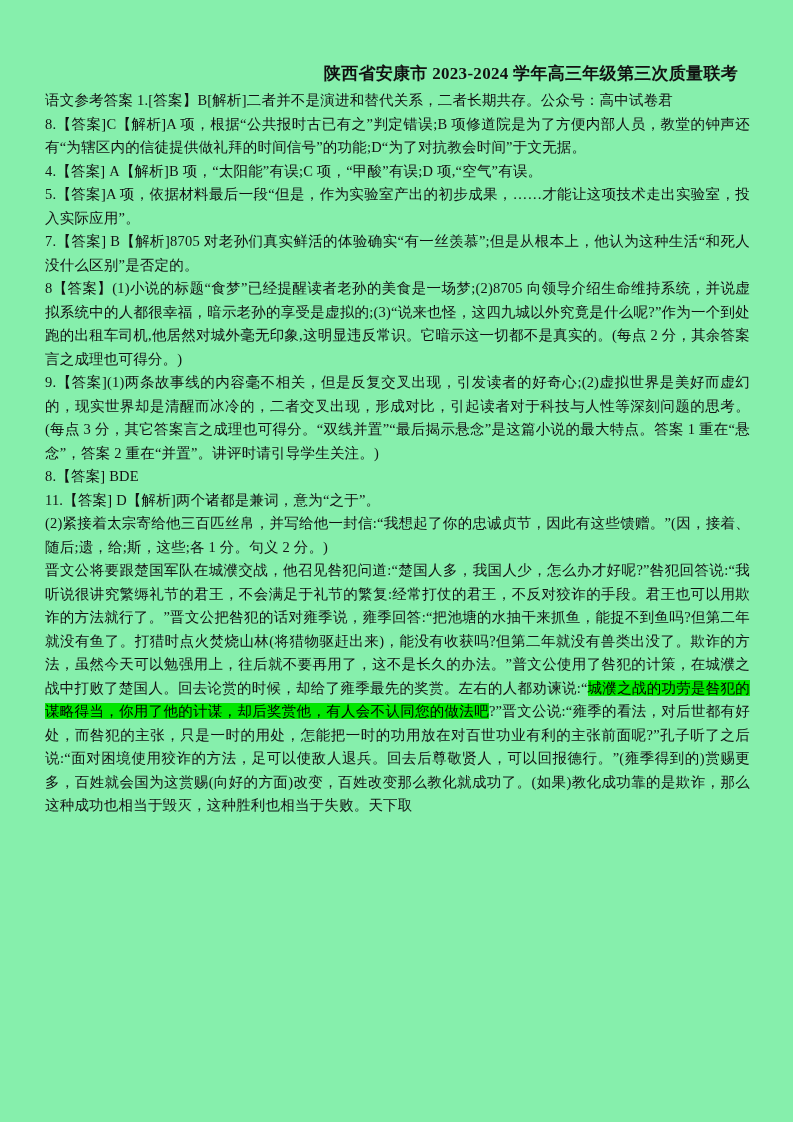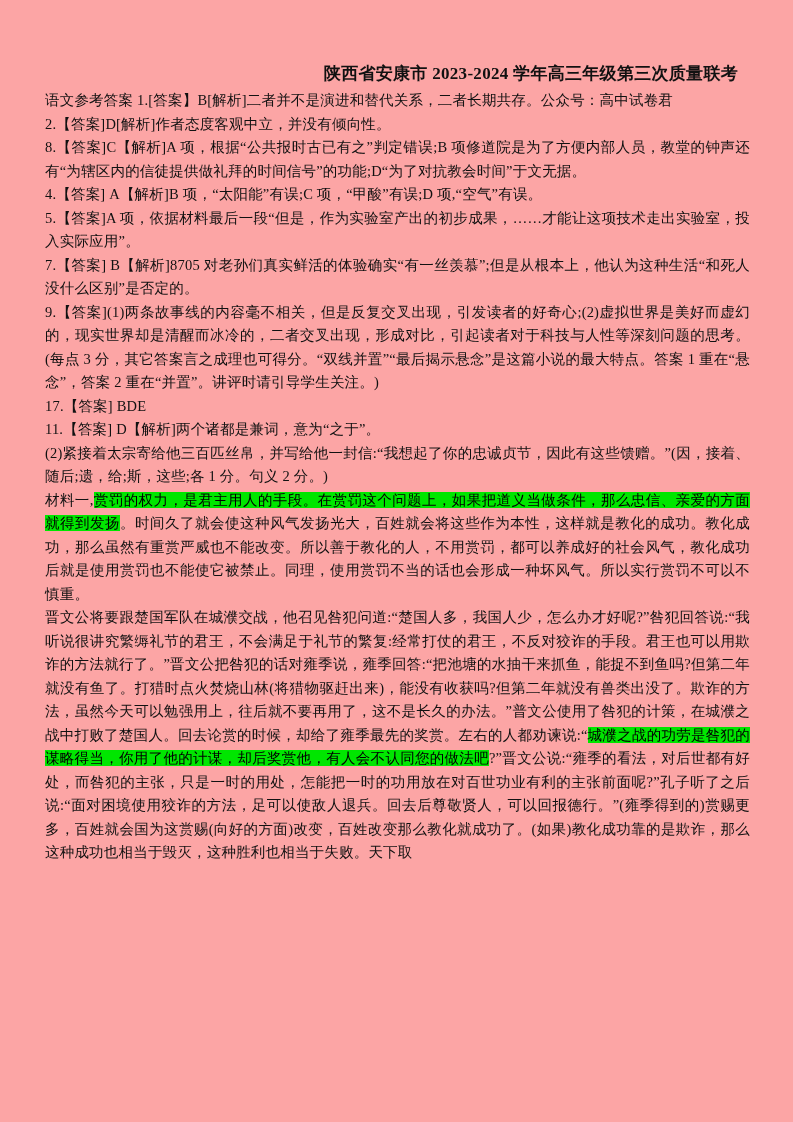--- a/index.html
+++ b/index.html
@@ -1,20 +1,20 @@
 <!DOCTYPE html>
 <html><head>
 <meta charset="utf-8">
 <style>
   html, body { margin: 0; padding: 0; background: #ffffff; }
   .page {
     position: relative;
     width: 793px;
     height: 1122px;
-    background: #fca5a5;
+    background: #86efac;
     overflow: hidden;
     font-family: "Liberation Serif", "DejaVu Serif", serif;
     color: #111111;
   }
   .content {
     padding: 62px 43px 0 45px;
   }
   .doc-title {
     font-size: 17px;
     font-weight: bold;
@@ -39,26 +39,25 @@
   }
 </style>
 </head>
 <body>
 
 <div class="page">
   <div class="content">
     <div class="doc-title">陕西省安康市 2023-2024 学年高三年级第三次质量联考</div>
     <div>
         <p class="para"><span>语文参考答案 1.[答案】B[解析]二者并不是演进和替代关系，二者长期共存。公众号：高中试卷君</span></p>
-        <p class="para"><span>2.【答案]D[解析]作者态度客观中立，并没有倾向性。</span></p>
         <p class="para"><span>8.【答案]C【解析]A 项，根据“公共报时古已有之”判定错误;B 项修道院是为了方便内部人员，教堂的钟声还有“为辖区内的信徒提供做礼拜的时间信号”的功能;D“为了对抗教会时间”于文无据。</span></p>
         <p class="para"><span>4.【答案] A【解析]B 项，“太阳能”有误;C 项，“甲酸”有误;D 项,“空气”有误。</span></p>
         <p class="para"><span>5.【答案]A 项，依据材料最后一段“但是，作为实验室产出的初步成果，……才能让这项技术走出实验室，投入实际应用”。</span></p>
         <p class="para"><span>7.【答案] B【解析]8705 对老孙们真实鲜活的体验确实“有一丝羡慕”;但是从根本上，他认为这种生活“和死人没什么区别”是否定的。</span></p>
+        <p class="para"><span>8【答案】(1)小说的标题“食梦”已经提醒读者老孙的美食是一场梦;(2)8705 向领导介绍生命维持系统，并说虚拟系统中的人都很幸福，暗示老孙的享受是虚拟的;(3)“说来也怪，这四九城以外究竟是什么呢?”作为一个到处跑的出租车司机,他居然对城外毫无印象,这明显违反常识。它暗示这一切都不是真实的。(每点 2 分，其余答案言之成理也可得分。)</span></p>
         <p class="para"><span>9.【答案](1)两条故事线的内容毫不相关，但是反复交叉出现，引发读者的好奇心;(2)虚拟世界是美好而虚幻的，现实世界却是清醒而冰冷的，二者交叉出现，形成对比，引起读者对于科技与人性等深刻问题的思考。(每点 3 分，其它答案言之成理也可得分。“双线并置”“最后揭示悬念”是这篇小说的最大特点。答案 1 重在“悬念”，答案 2 重在“并置”。讲评时请引导学生关注。)</span></p>
-        <p class="para"><span>17.【答案] BDE</span></p>
+        <p class="para"><span>8.【答案] BDE</span></p>
         <p class="para"><span>11.【答案] D【解析]两个诸都是兼词，意为“之于”。</span></p>
         <p class="para"><span>(2)紧接着太宗寄给他三百匹丝帛，并写给他一封信:“我想起了你的忠诚贞节，因此有这些馈赠。”(因，接着、随后;遗，给;斯，这些;各 1 分。句义 2 分。)</span></p>
-        <p class="para"><span>材料一,</span><span class="hl" style="background: rgb(0, 230, 0);">赏罚的权力，是君主用人的手段。在赏罚这个问题上，如果把道义当做条件，那么忠信、亲爱的方面就得到发扬</span><span>。时间久了就会使这种风气发扬光大，百姓就会将这些作为本性，这样就是教化的成功。教化成功，那么虽然有重赏严威也不能改变。所以善于教化的人，不用赏罚，都可以养成好的社会风气，教化成功后就是使用赏罚也不能使它被禁止。同理，使用赏罚不当的话也会形成一种坏风气。所以实行赏罚不可以不慎重。</span></p>
         <p class="para"><span>晋文公将要跟楚国军队在城濮交战，他召见咎犯问道:“楚国人多，我国人少，怎么办才好呢?”咎犯回答说:“我听说很讲究繁缛礼节的君王，不会满足于礼节的繁复:经常打仗的君王，不反对狡诈的手段。君王也可以用欺诈的方法就行了。”晋文公把咎犯的话对雍季说，雍季回答:“把池塘的水抽干来抓鱼，能捉不到鱼吗?但第二年就没有鱼了。打猎时点火焚烧山林(将猎物驱赶出来)，能没有收获吗?但第二年就没有兽类出没了。欺诈的方法，虽然今天可以勉强用上，往后就不要再用了，这不是长久的办法。”普文公使用了咎犯的计策，在城濮之战中打败了楚国人。回去论赏的时候，却给了雍季最先的奖赏。左右的人都劝谏说:“</span><span class="hl" style="background: rgb(0, 230, 0);">城濮之战的功劳是咎犯的谋略得当，你用了他的计谋，却后奖赏他，有人会不认同您的做法吧</span><span>?”晋文公说:“雍季的看法，对后世都有好处，而咎犯的主张，只是一时的用处，怎能把一时的功用放在对百世功业有利的主张前面呢?”孔子听了之后说:“面对困境使用狡诈的方法，足可以使敌人退兵。回去后尊敬贤人，可以回报德行。”(雍季得到的)赏赐更多，百姓就会国为这赏赐(向好的方面)改变，百姓改变那么教化就成功了。(如果)教化成功靠的是欺诈，那么这种成功也相当于毁灭，这种胜利也相当于失败。天下取</span></p>
       </div>
   </div>
 </div>
 
 </body></html>

